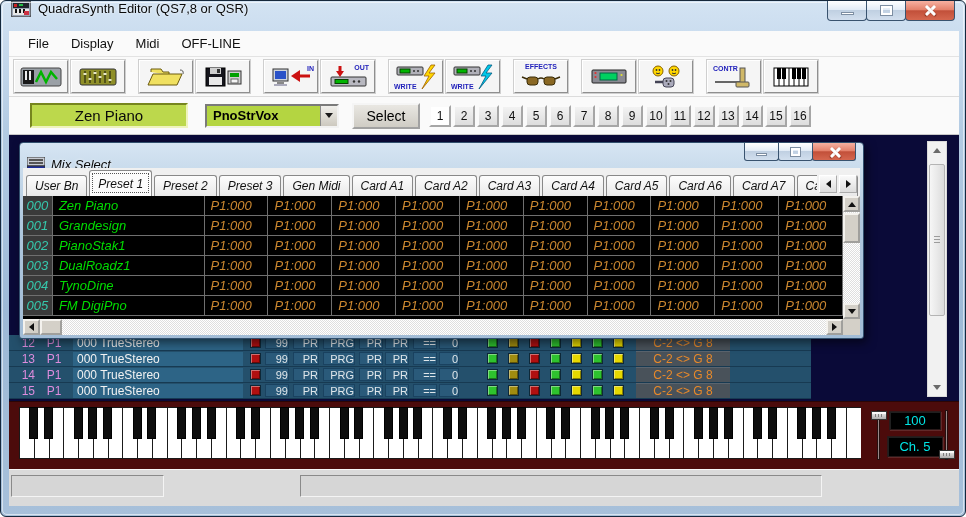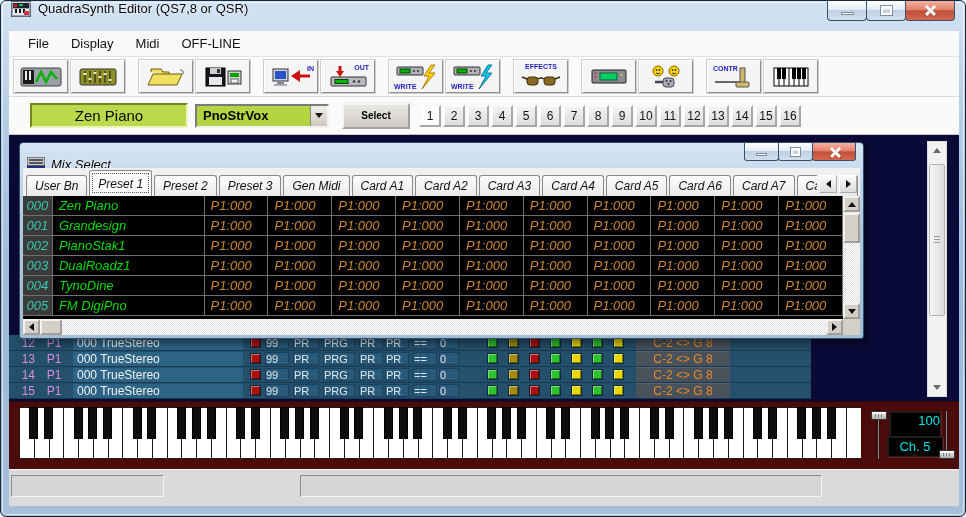--- a/index.html
+++ b/index.html
@@ -29,42 +29,42 @@
     border:1px solid;border-color:#ffffff #8f8f8f #8f8f8f #ffffff;box-shadow:0 0 0 1px #cfcfcf;display:flex;align-items:center;justify-content:center;}
   .tb-btn.group-gap{margin-left:11px;}
   .tb-label{position:absolute;font-size:7px;font-weight:bold;color:#2222bb;letter-spacing:0;}
   .lbl-midi-in{top:4px;right:3px;} .lbl-midi-out{top:3px;right:5px;}
   .lbl-write-flash-user,.lbl-write-flash-card{bottom:2px;left:4px;}
   .lbl-effects{top:2px;left:50%;transform:translateX(-50%);}
   .lbl-controllers{top:4px;left:5px;}
   .program-bar{position:absolute;left:8px;top:96px;width:950px;height:38px;background:#fafafa;display:flex;align-items:center;border-bottom:1px solid #c9c9c9;}
   .prog-name{margin-left:21px;width:158px;height:25px;line-height:22px;text-align:center;font-size:15px;color:#0a0a0a;background:#bcd84c;
     border:2px solid;border-color:#76851e #eef3bd #eef3bd #76851e;}
-  .combo{margin-left:7px;width:134px;height:24px;background:#b4d541;border:2px solid;border-color:#7a7a7a #f2f2f2 #f2f2f2 #7a7a7a;
+  .combo{margin-left:17px;width:134px;height:24px;background:#b4d541;border:2px solid;border-color:#7a7a7a #f2f2f2 #f2f2f2 #7a7a7a;
     display:flex;align-items:center;position:relative;font-weight:bold;font-size:13px;padding-left:6px;color:#000;}
   .combo-arrow{position:absolute;right:0;top:0;width:17px;height:20px;background:linear-gradient(#f0efeb,#cdc9bf);border-left:1px solid #8a8a8a;display:flex;align-items:center;justify-content:center;}
   .tri-down{width:0;height:0;border:4px solid transparent;border-top:5px solid #1a1a1a;margin-top:4px;}
-  .select-btn{margin-left:13px;width:68px;height:26px;font-weight:bold;font-size:10px;font-family:"Liberation Sans",sans-serif;color:#000;
+  .select-btn{margin-left:13px;width:68px;height:26px;font-weight:normal;font-size:14px;font-family:"Liberation Sans",sans-serif;color:#000;
     background:linear-gradient(#e9e7e2,#cfccc4);border:2px outset #f5f5f5;}
   .channels{margin-left:9px;display:flex;gap:2px;}
   .ch-btn{width:22px;height:22px;font-size:12px;font-family:"Liberation Sans",sans-serif;color:#111;padding:0;
     background:linear-gradient(#f2f2f2,#dddddd);border:2px outset #fafafa;}
   .ch-btn.active{background:#ffffff;}
 
   
   .editor{position:absolute;left:8px;top:134px;width:950px;height:266px;background:#0a0a38;overflow:hidden;}
 
   
   .mixer{position:absolute;left:0;top:200px;width:802px;z-index:1;}
   .mx-row{display:flex;align-items:center;height:16px;background:#24506c;border-bottom:1px solid #173a52;font-size:12px;padding-left:8px;}
   .mx-ch{width:18px;color:#dd8cdd;text-align:right;}
   .mx-bank{width:22px;margin-left:8px;color:#dd8cdd;text-align:center;}
   .mx-name{width:170px;margin-left:8px;height:14px;line-height:14px;padding-left:4px;background:#2d6486;color:#f2f2f2;}
   .mx-led{width:11px;height:11px;margin-left:7px;border:1px solid #0e2838;box-shadow:inset 1px 1px 0 rgba(255,255,255,.4),inset -1px -1px 0 rgba(0,0,0,.4);}
-  .mx-cell{margin-left:4px;height:13px;line-height:12px;font-size:11px;text-align:left;color:#dfe6ea;background:#2a5a7a;border:1px solid #1a4260;}
+  .mx-cell{margin-left:4px;height:13px;line-height:12px;font-size:11px;text-align:right;color:#dfe6ea;background:#2a5a7a;border:1px solid #1a4260;}
   .w-lvl{width:24px;} .w0{width:26px;} .w1{width:32px;} .w2{width:24px;} .w3{width:24px;margin-left:2px;} .w4{width:24px;} .w5{width:20px;margin-left:2px;}
   .mx-leds{display:flex;gap:10px;margin-left:28px;}
   .mx-range{width:94px;margin-left:12px;height:15px;line-height:15px;text-align:center;background:#49525a;color:#e8892a;font-size:12px;border-top:1px solid #5a646e;}
 
   
   .main-vscroll{position:absolute;left:918px;top:6px;width:20px;height:256px;background:#f1f1f1;border:1px solid #dadada;z-index:2;}
   .vs-btn{position:absolute;left:0;width:18px;height:17px;background:#f1f1f1;display:flex;align-items:center;justify-content:center;}
   .vs-up{top:0;} .vs-down{bottom:0;}
   .tri-up-g{width:0;height:0;border:4px solid transparent;border-bottom:5px solid #6a6a6a;margin-bottom:4px;}
   .tri-down-g{width:0;height:0;border:4px solid transparent;border-top:5px solid #6a6a6a;margin-top:4px;}
@@ -117,21 +117,21 @@
   .vslider{position:absolute;width:16px;height:54px;}
   .vtrack{position:absolute;left:6px;top:2px;bottom:2px;width:3px;background:#9a8888;border:1px solid #241010;}
   .vthumb{position:absolute;left:0;width:16px;height:9px;background:linear-gradient(#f2f2f2,#aeaeae);border:1px solid #333;
     box-shadow:inset 0 2px 0 rgba(255,255,255,.7);}
   .vthumb::after{content:'';position:absolute;left:3px;right:3px;top:2px;bottom:2px;
     background:repeating-linear-gradient(90deg,#7e7e7e 0 1px,transparent 1px 3px);}
   .slider-volume{left:862px;top:6px;} .slider-volume .vthumb{top:3px;}
   .slider-channel{left:930px;top:6px;} .slider-channel .vthumb{bottom:3px;}
   .disp{position:absolute;background:#000;color:#00e5e5;text-align:center;font-size:13px;border:1px solid #2a1a1a;
     box-shadow:inset 1px 1px 0 rgba(255,255,255,.12),1px 1px 0 rgba(255,255,255,.12);}
-  .disp-vol{left:880px;top:9px;width:52px;height:27px;line-height:18px;text-align:right;}
+  .disp-vol{left:880px;top:9px;width:52px;height:19px;line-height:18px;}
   .disp-ch{left:878px;top:34px;width:56px;height:21px;line-height:20px;}
 
   
   .statusbar{position:absolute;left:8px;top:468px;width:950px;height:37px;background:#dadada;border-top:1px solid #f6f6f6;}
   .sb-panel{position:absolute;top:5px;height:22px;background:#d6d6d6;border:1px solid;border-color:#8a8a8a #f4f4f4 #f4f4f4 #8a8a8a;
     display:flex;align-items:center;justify-content:center;font-size:12px;color:#111;}
   .sb1{left:2px;width:153px;} .sb2{left:158px;width:130px;} .sb3{left:291px;width:522px;}
 
   .app-icon,.mix-icon{display:flex;}
 </style>

